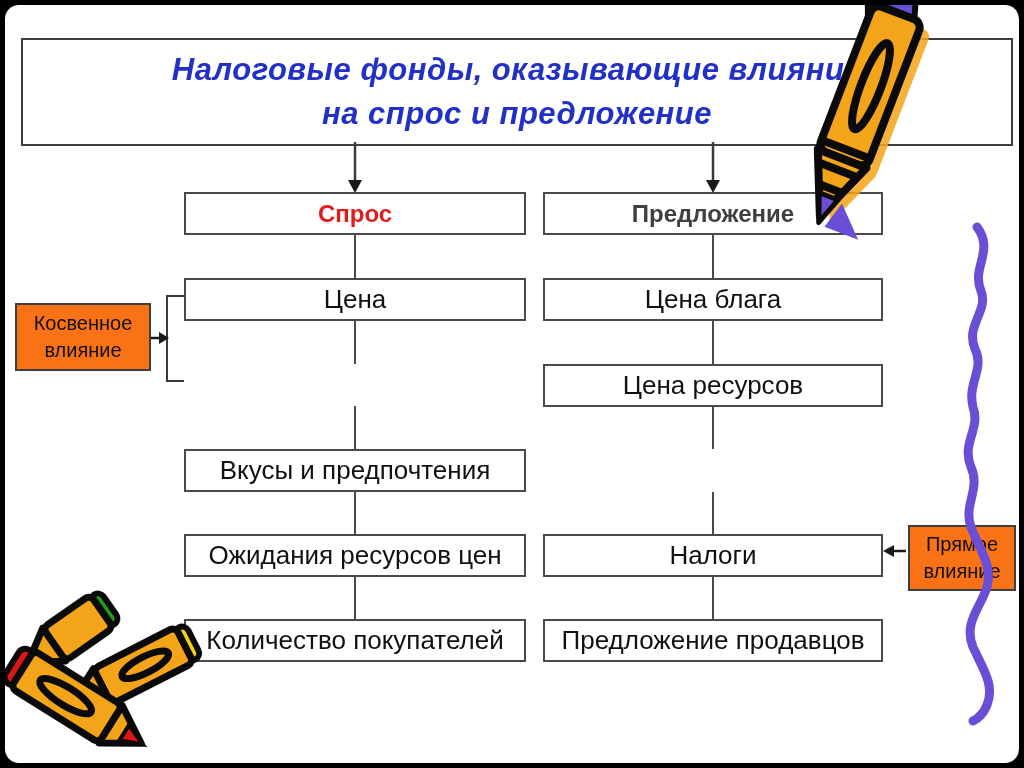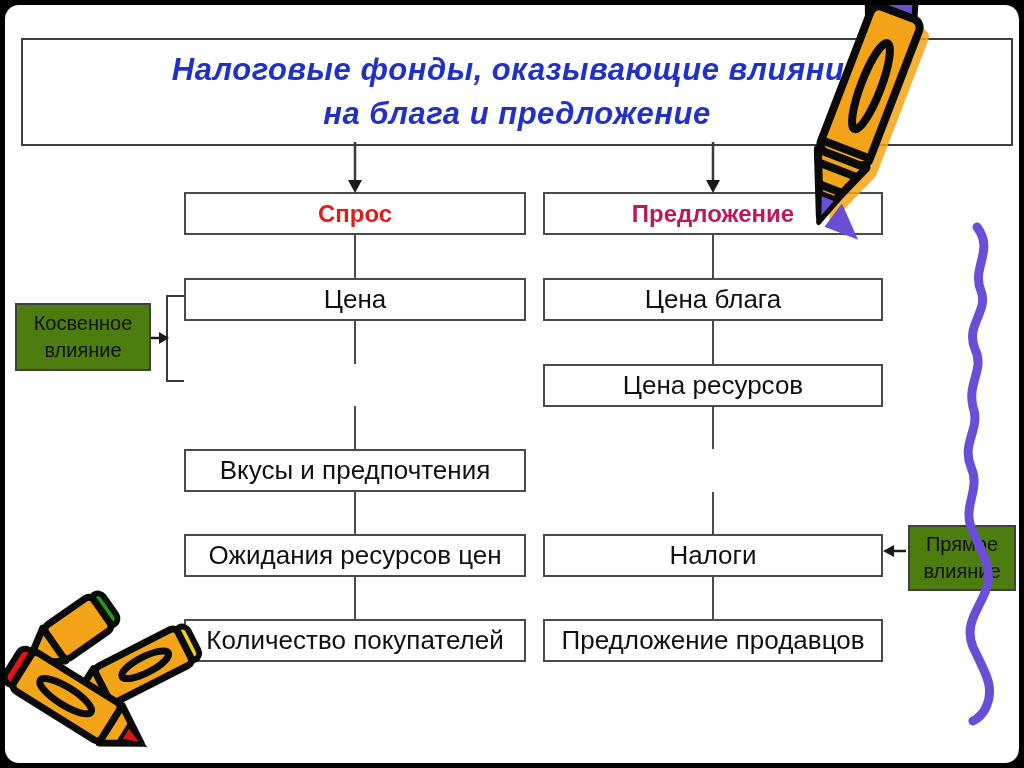--- a/index.html
+++ b/index.html
@@ -21,43 +21,43 @@
   .box{
     position:absolute;height:43px;border:2px solid #4a4a4a;background:#fff;
     display:flex;align-items:center;justify-content:center;
     font-size:26px;color:#111;box-sizing:border-box;text-align:center;
   }
   .head{font-weight:bold;font-size:24px;}
   .cl{left:179px;width:342px;}
   .cr{left:538px;width:340px;}
   .r0{top:187px}.r1{top:273px}.r2{top:359px}.r3{top:444px}.r4{top:529px}.r5{top:614px}
   .sidebox{
-    position:absolute;border:2px solid #3f3f3f;background:#4d7c0f;box-sizing:border-box;
+    position:absolute;border:2px solid #3f3f3f;background:#f97316;box-sizing:border-box;
     display:flex;flex-direction:column;align-items:center;justify-content:center;
     font-size:20px;line-height:27px;color:#111;text-align:center;z-index:2;
   }
   .indirect{left:10px;top:298px;width:136px;height:68px;}
   .direct{left:903px;top:520px;width:108px;height:66px;}
   .overlay{
     position:absolute;left:0;top:0;width:1024px;height:768px;
     pointer-events:none;z-index:5;
   }
 </style>
 </head>
 <body>
 
 <div class="slide">
 
   <div class="titlebox" style="color: rgb(33, 48, 198);">
     <span>Налоговые фонды, оказывающие влияние</span>
-    <span>на блага и предложение</span>
+    <span>на спрос и предложение</span>
   </div>
 
   <div class="box head cl r0" style="color: rgb(226, 27, 27);">Спрос</div>
-  <div class="box head cr r0" style="color: #be185d;">Предложение</div>
+  <div class="box head cr r0" style="color: #404040;">Предложение</div>
 
   <div class="box cl r1">Цена</div>
   <div class="box cl r3">Вкусы и предпочтения</div>
   <div class="box cl r4">Ожидания ресурсов цен</div>
   <div class="box cl r5">Количество покупателей</div>
 
   <div class="box cr r1">Цена блага</div>
   <div class="box cr r2">Цена ресурсов</div>
   <div class="box cr r4">Налоги</div>
   <div class="box cr r5">Предложение продавцов</div>

